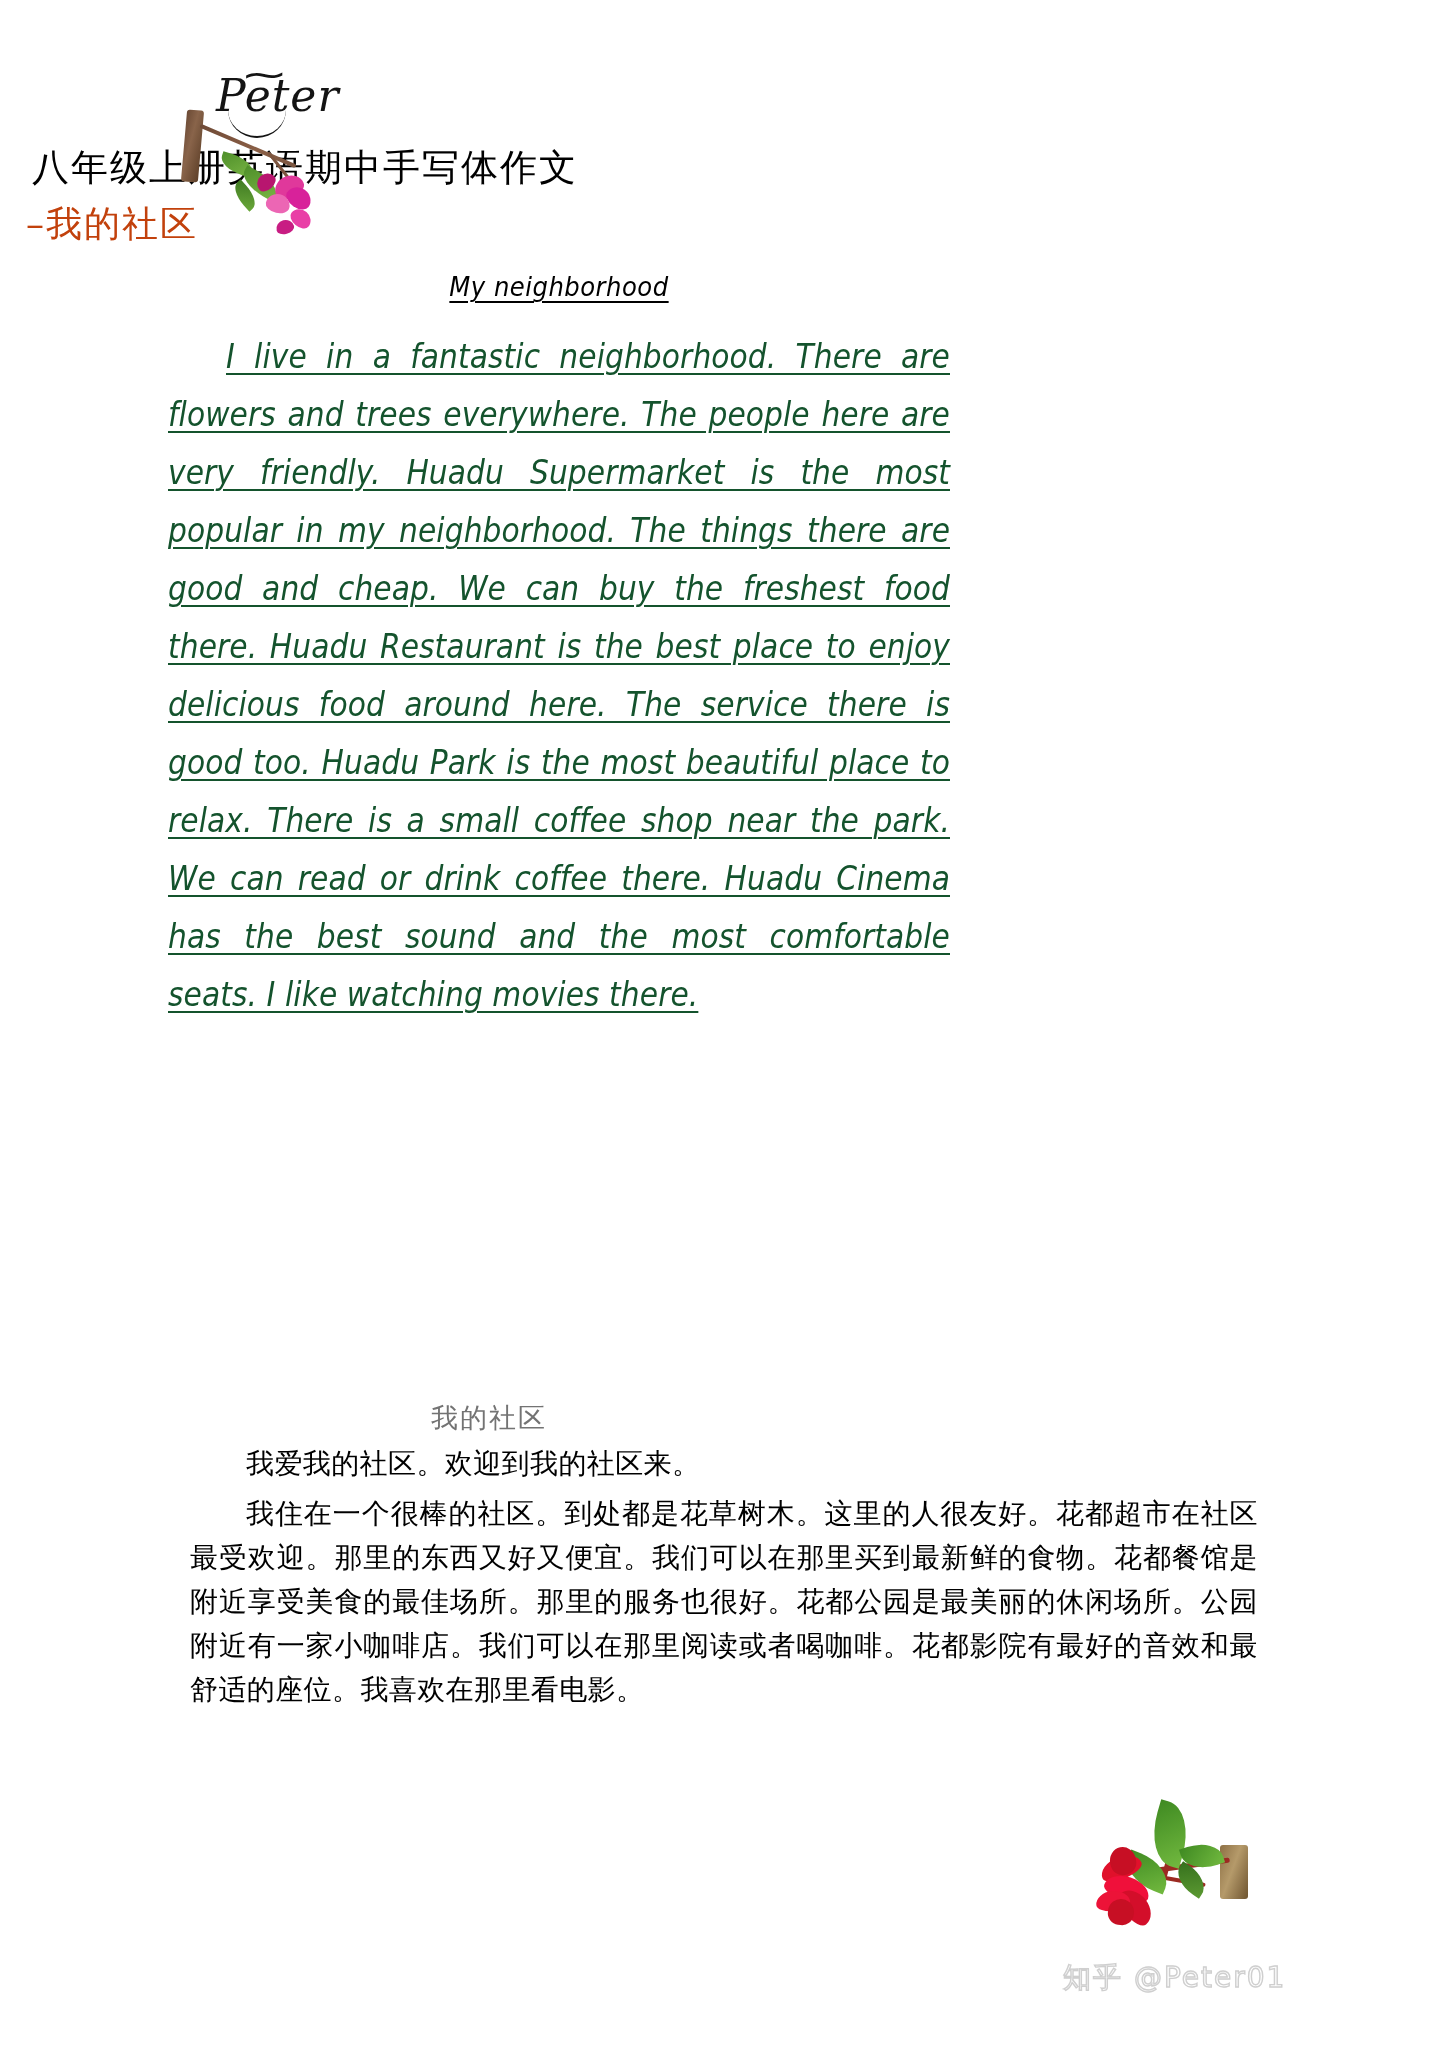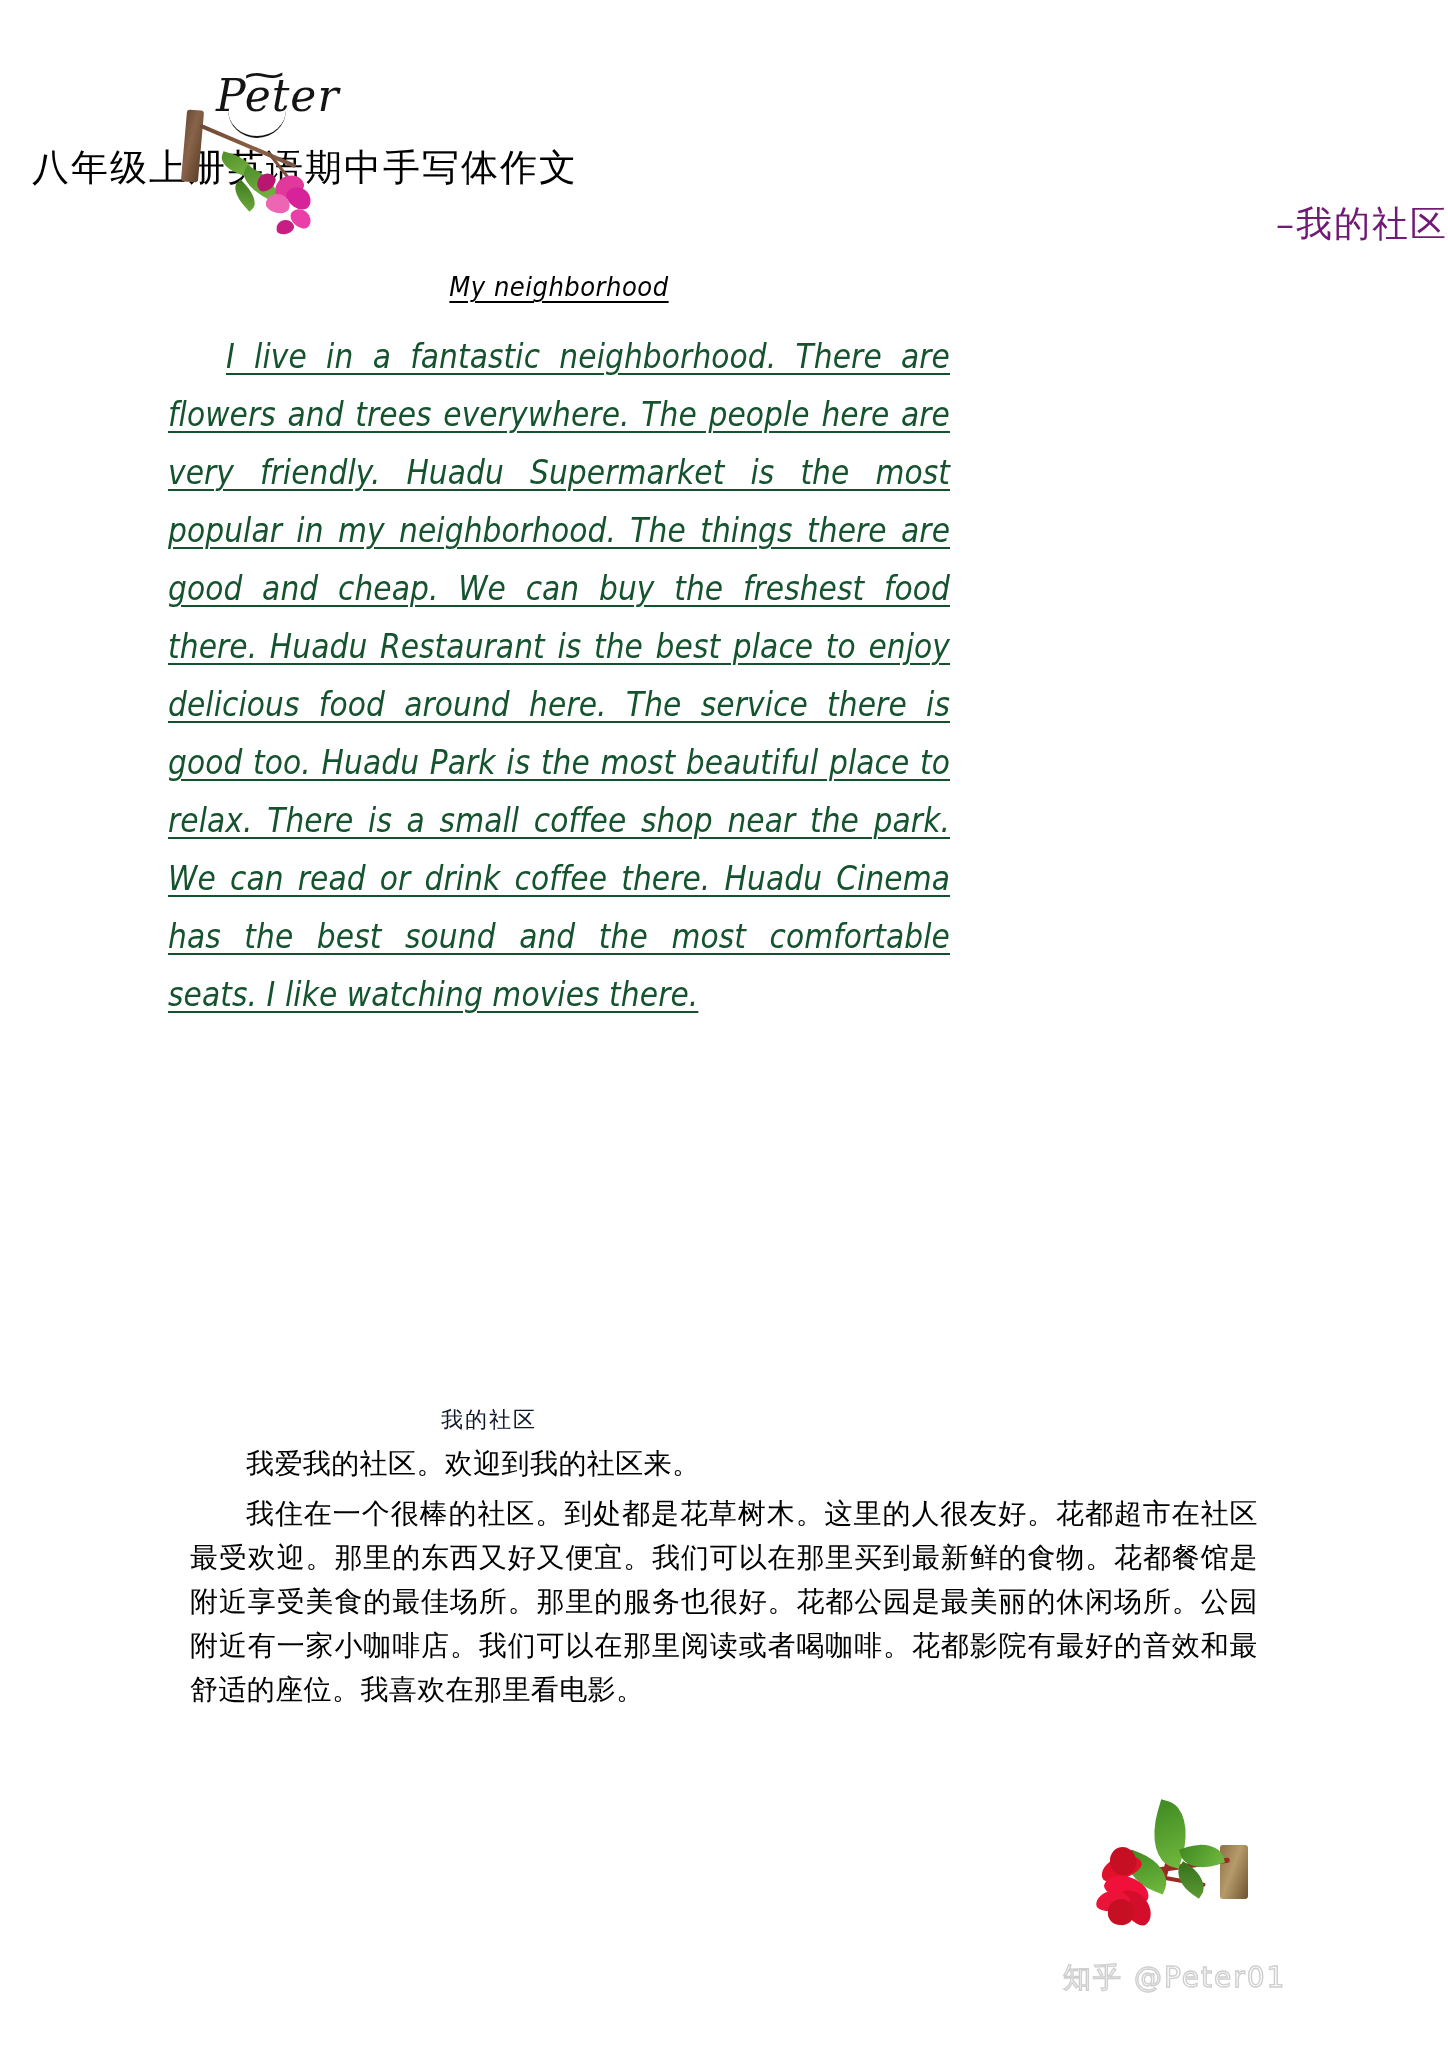--- a/index.html
+++ b/index.html
@@ -115,24 +115,24 @@
     font-size: 37px;
     color: #000;
     letter-spacing: 2px;
     padding-left: 32px;
   }
   .doc-subtitle {
     position: absolute;
     left: 0;
     right: 0;
     top: 200px;
-    text-align: right;
+    text-align: left;
     font-family: "DejaVu Serif", serif;
     font-size: 36px;
-    color: #701a75;
+    color: #c2410c;
     letter-spacing: 2px;
     padding-left: 26px;
   }
 
   
   .essay {
     position: absolute;
     left: 168px;
     top: 258px;
     width: 782px;
@@ -168,24 +168,24 @@
 
   
   .cn-block {
     position: absolute;
     left: 190px;
     top: 1398px;
     width: 1068px;
   }
   .cn-heading {
     text-align: center;
-    font-family: Liberation Serif, serif;
-    font-size: 22px;
+    font-family: Liberation Mono, monospace;
+    font-size: 27px;
     line-height: 44px;
-    color: #0f172a;
+    color: #737373;
     letter-spacing: 2px;
     padding-right: 470px;
   }
   .cn-para {
     font-family: "DejaVu Serif", serif;
     font-size: 28px;
     line-height: 44px;
     color: #000;
     text-align: justify;
     text-align-last: left;

